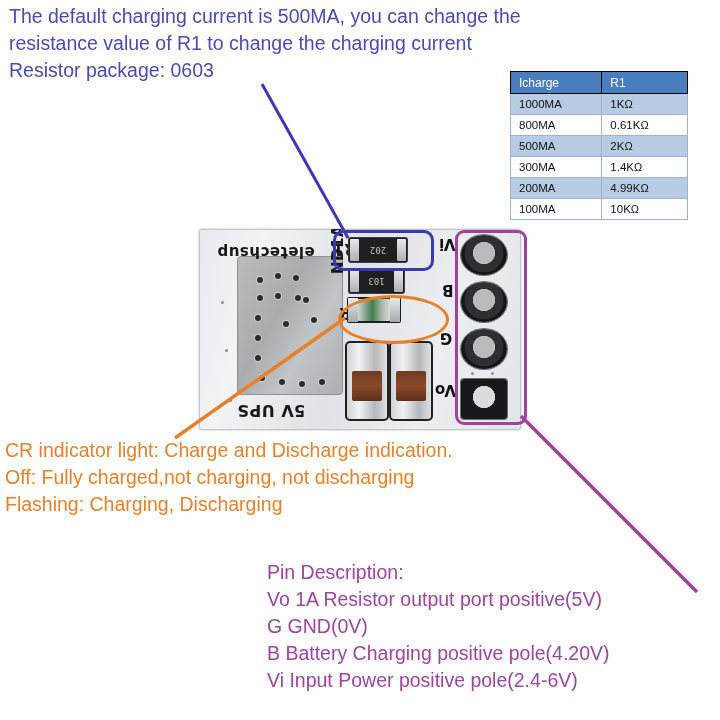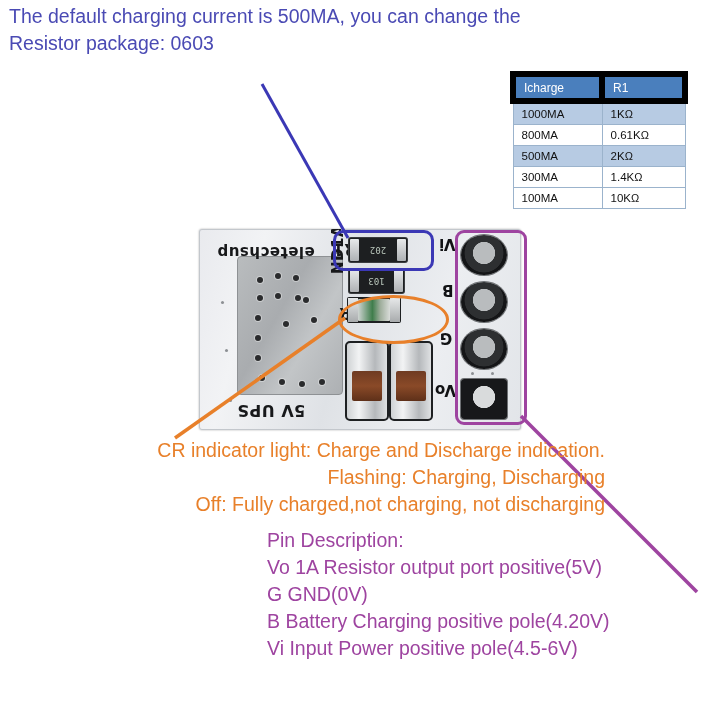--- a/index.html
+++ b/index.html
@@ -44,21 +44,21 @@
     border: 1px solid #9bb3cc;
     padding: 2px 0 2px 8px;
     text-align: left;
     height: 16px;
     font-weight: normal;
   }
   #r1-table thead th {
     background: #4a7fbd;
     color: #ffffff;
     font-size: 12px;
-    border: 6px solid #000000;
+    border: 1px solid #000000;
     height: 17px;
   }
   #r1-table td.col-i { width: 92px; }
   #r1-table td.col-r { width: 86px; }
   #r1-table tbody tr.shade td { background: #b7cbe3; }
   #r1-table tbody tr.plain td { background: #ffffff; }
   .ohm { font-size: 11px; }
 
   
   #pcb {
@@ -217,39 +217,39 @@
   #leaders { position: absolute; left: 0; top: 0; }
 
   
   #orange-note {
     position: absolute;
     left: 5px; top: 437px; width: 600px;
     color: #e8802a;
     font-size: 19.5px;
     line-height: 27px;
     white-space: nowrap;
-    text-align: right;
   }
   
   #purple-note {
     position: absolute;
-    left: 267px; top: 527px; width: 450px;
+    left: 267px; top: 559px; width: 450px;
     color: #9e44a0;
     font-size: 19.5px;
     line-height: 27px;
     white-space: nowrap;
   }
 </style>
 </head>
 <body>
 
 <div id="page">
 
   <div id="blue-note">
     <div>The default charging current is 500MA, you can change the</div>
+    <div>resistance value of R1 to change the charging current</div>
     <div>Resistor package: 0603</div>
   </div>
 
   <table id="r1-table">
     <thead>
       <tr>
         <th>Icharge</th>
         <th>R1</th>
       </tr>
     </thead>
@@ -262,20 +262,24 @@
         <td class="col-i">800MA</td>
         <td class="col-r"><span>0.61K</span><span class="ohm">Ω</span></td>
       </tr>
       <tr class="shade">
         <td class="col-i">500MA</td>
         <td class="col-r"><span>2K</span><span class="ohm">Ω</span></td>
       </tr>
       <tr class="plain">
         <td class="col-i">300MA</td>
         <td class="col-r"><span>1.4K</span><span class="ohm">Ω</span></td>
+      </tr>
+      <tr class="shade">
+        <td class="col-i">200MA</td>
+        <td class="col-r"><span>4.99K</span><span class="ohm">Ω</span></td>
       </tr>
       <tr class="plain">
         <td class="col-i">100MA</td>
         <td class="col-r"><span>10K</span><span class="ohm">Ω</span></td>
       </tr>
     </tbody>
   </table>
 
   <div id="pcb">
     <div id="pcb-body">
@@ -348,25 +352,25 @@
   <div id="purple-box"></div>
 
   <svg id="leaders" width="720" height="720">
     <line x1="262" y1="84" x2="348" y2="238" stroke="#3b38b5" stroke-width="3"></line>
     <line x1="175" y1="438" x2="345" y2="318" stroke="#e8802a" stroke-width="3.5"></line>
     <line x1="521" y1="416" x2="697" y2="592" stroke="#9e44a0" stroke-width="3.5"></line>
   </svg>
 
   <div id="orange-note">
     <div>CR indicator light: Charge and Discharge indication.</div>
+    <div>Off: Fully charged,not charging, not discharging</div>
     <div>Flashing: Charging, Discharging</div>
-    <div>Off: Fully charged,not charging, not discharging</div>
   </div>
 
   <div id="purple-note">
     <div>Pin Description:</div>
     <div>Vo 1A Resistor output port positive(5V)</div>
     <div>G GND(0V)</div>
     <div>B Battery Charging positive pole(4.20V)</div>
-    <div>Vi Input Power positive pole(4.5-6V)</div>
+    <div>Vi Input Power positive pole(2.4-6V)</div>
   </div>
 
 </div>
 
 </body></html>

